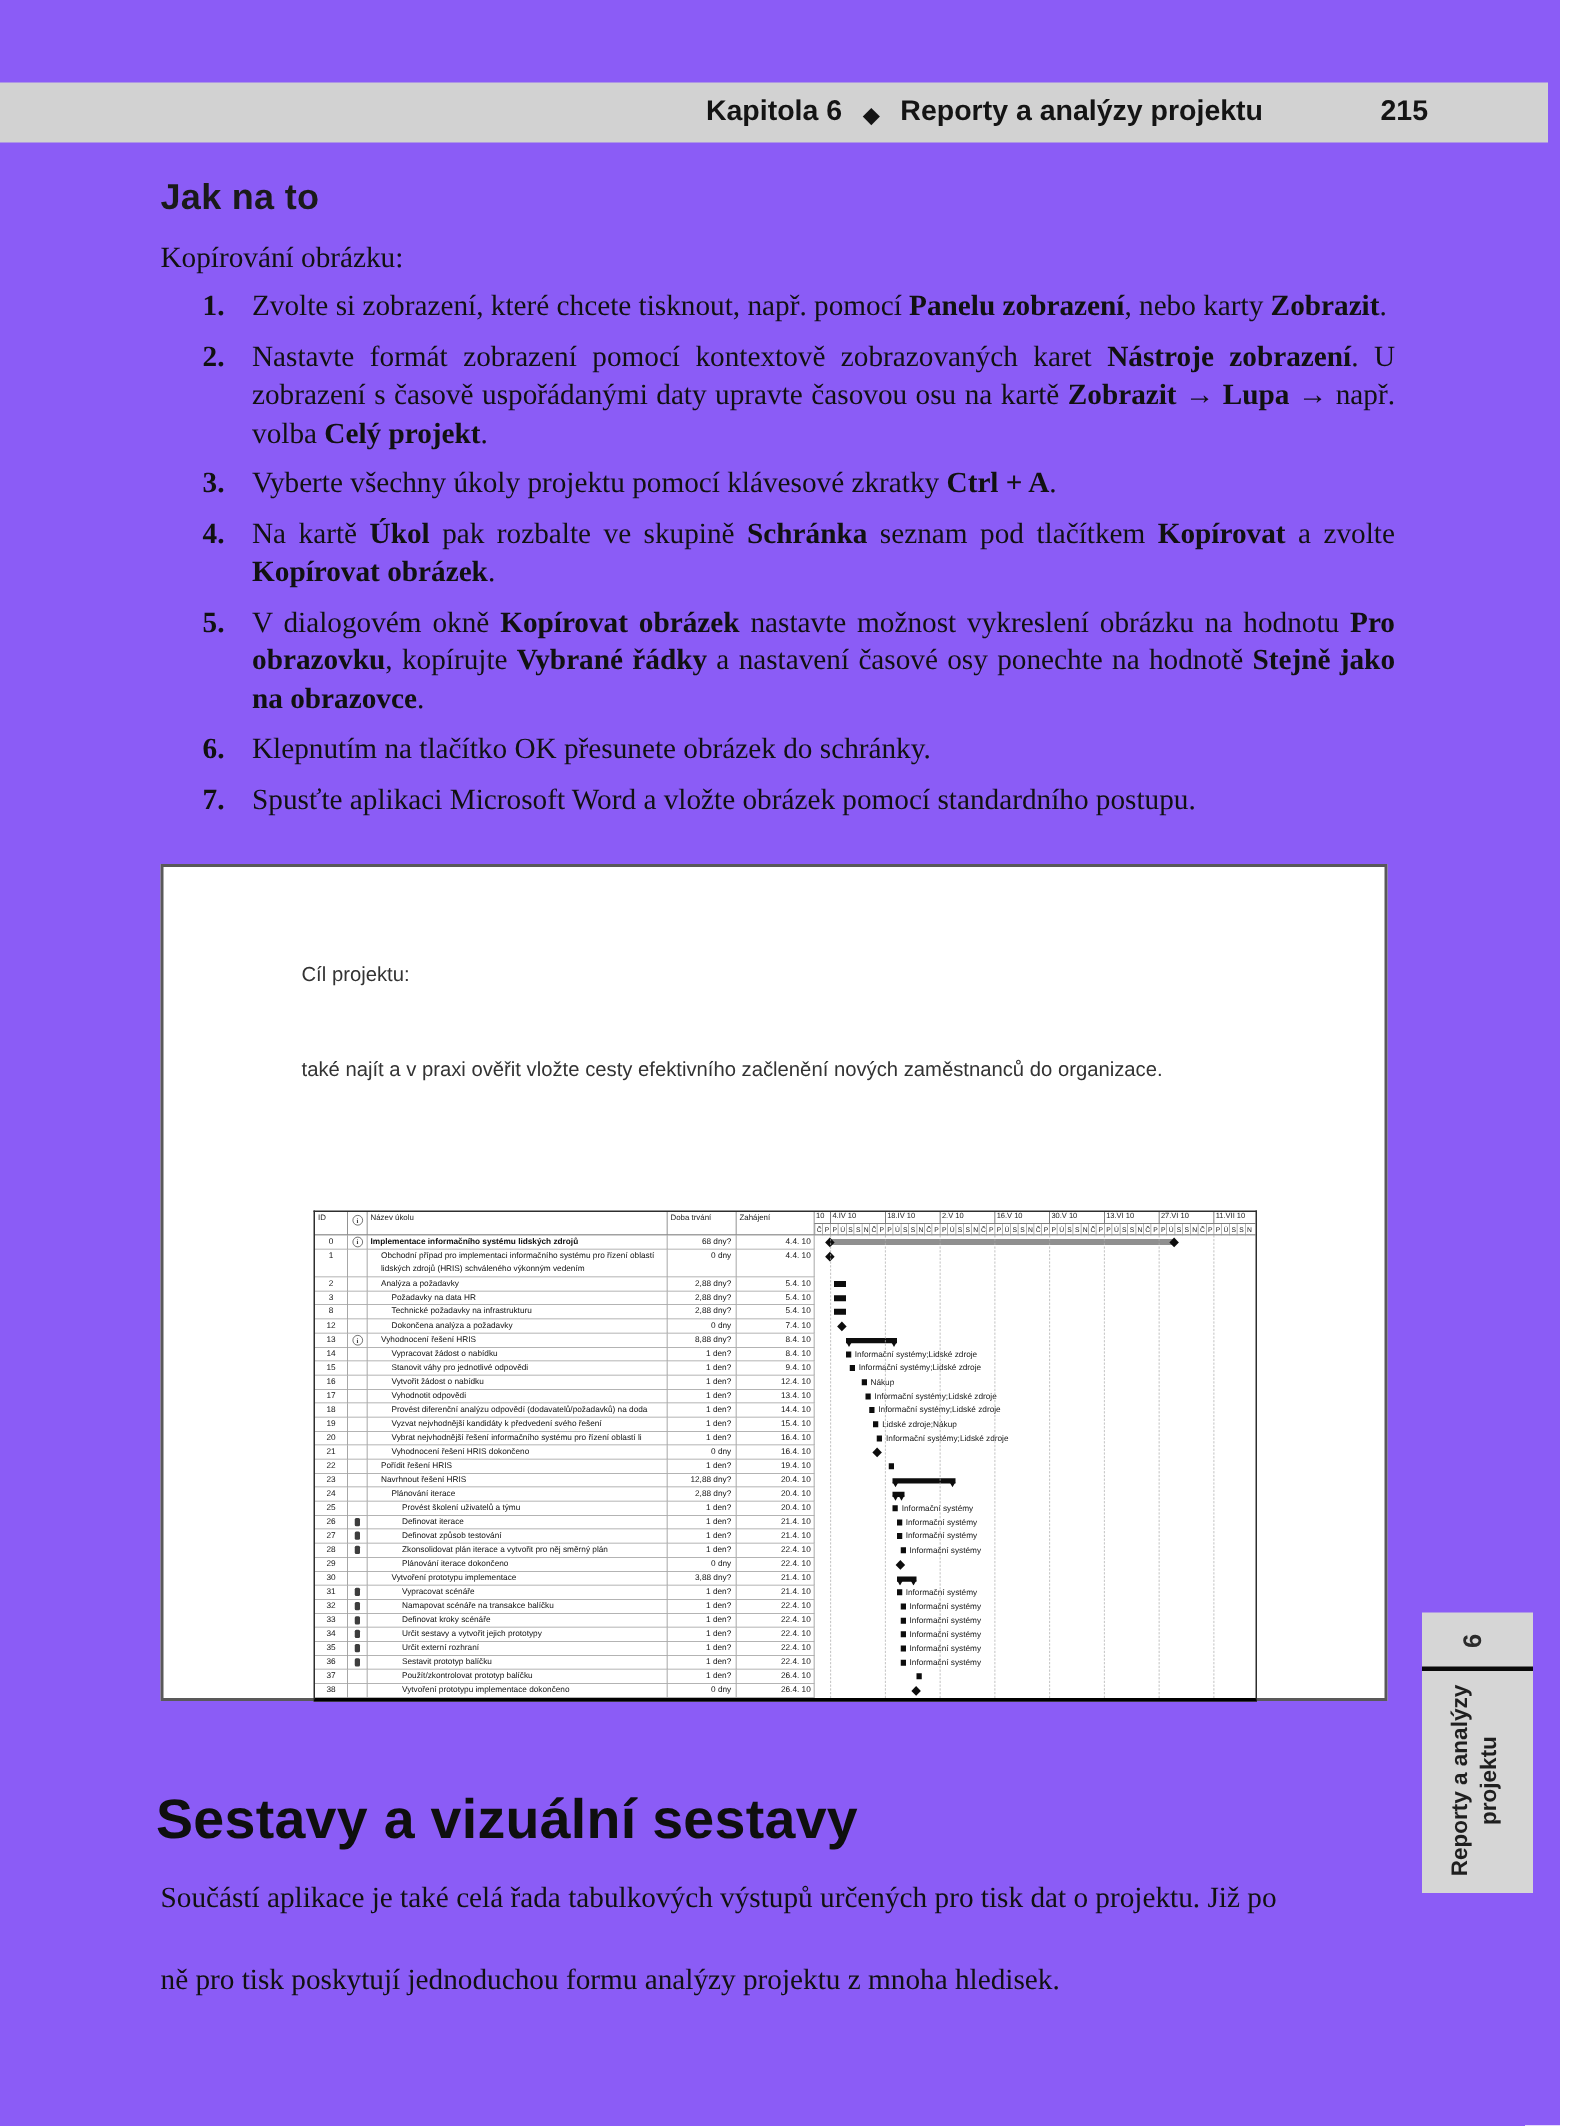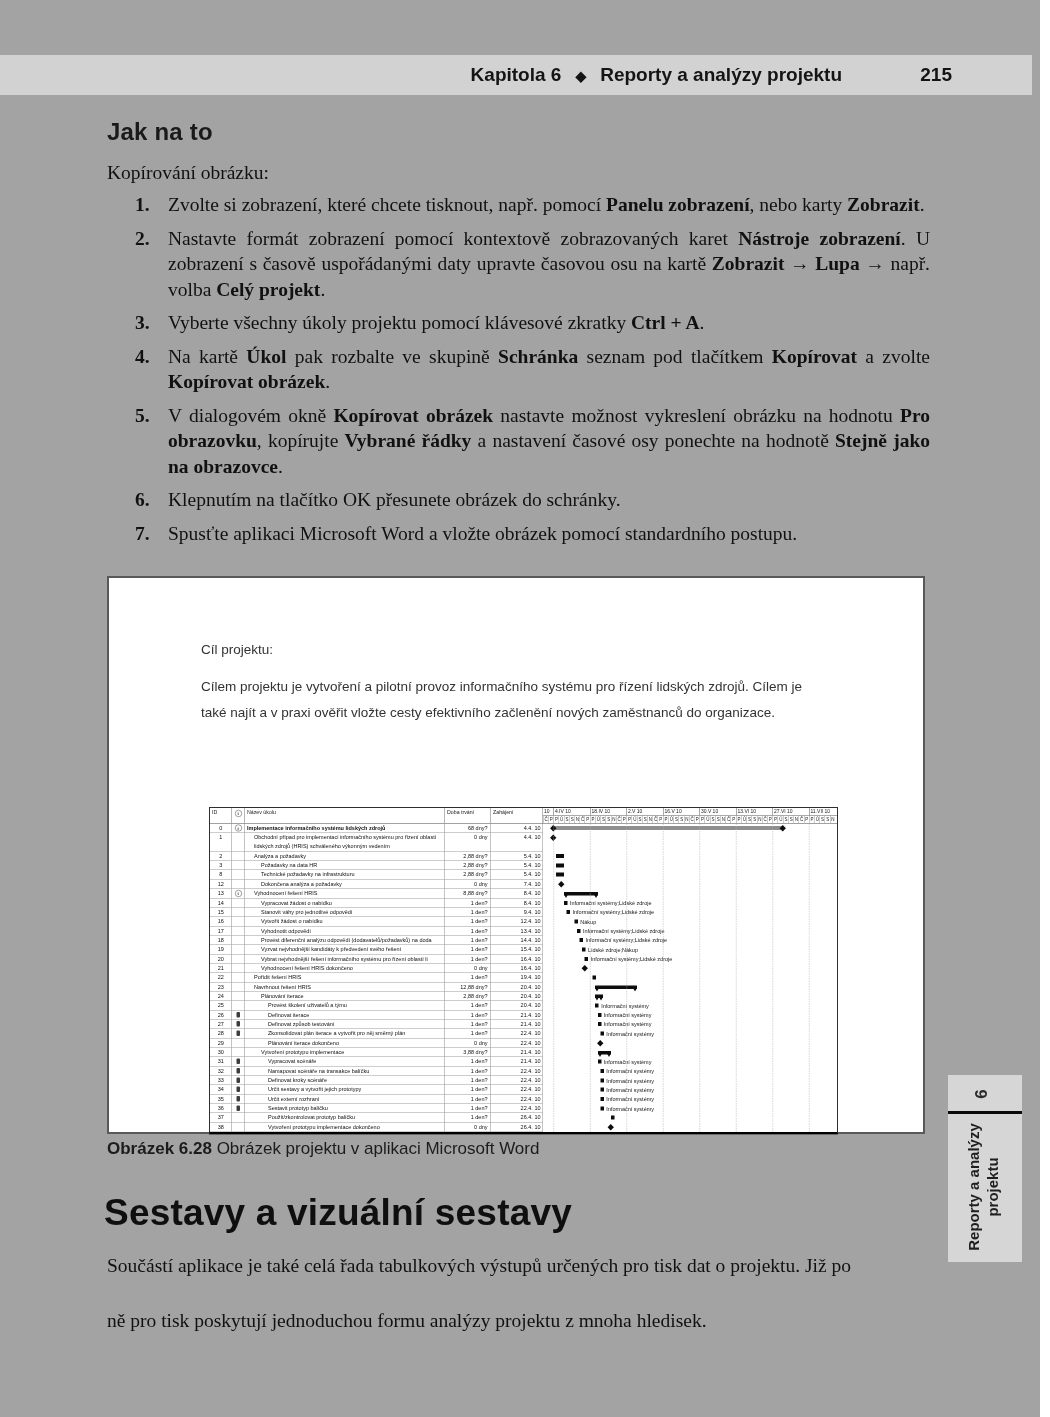--- a/index.html
+++ b/index.html
@@ -1,16 +1,16 @@
 <!DOCTYPE html>
 <html><head>
 <meta charset="utf-8">
 <style>
   html,body{margin:0;padding:0;background:#ffffff;}
-  .page{position:relative;width:1040px;height:1417px;background:#a3a3a3;overflow:hidden;
+  .page{position:relative;width:1040px;height:1417px;background:#8b5cf6;overflow:hidden;
         font-family:"Liberation Serif",serif;color:#111;}
 
   
   .header-band{position:absolute;top:55px;left:0;width:1032px;height:40px;background:#d2d2d2;}
   .hdr-text{position:absolute;top:0;right:190px;height:40px;display:flex;align-items:center;
             font-family:"Liberation Sans",sans-serif;font-weight:bold;font-size:19px;color:#141414;}
   .hdr-diamond{font-size:14px;margin:0 14px;position:relative;top:1px;}
   .hdr-num{position:absolute;top:0;right:80px;height:40px;display:flex;align-items:center;
            font-family:"Liberation Sans",sans-serif;font-weight:bold;font-size:19px;color:#141414;}
 
@@ -139,21 +139,21 @@
       <div class="step">
         <span class="step-num">7.</span>
         <span class="step-text"><span>Spusťte aplikaci Microsoft Word a vložte obrázek pomocí standardního postupu.</span></span>
       </div>
     </div>
 
   <div class="figure-box">
     <div class="doc">
       <p class="doc-p"><br></p>
       <p class="doc-goal">Cíl projektu:</p>
-      <p class="doc-p"><span>Cílem projektu je vytvoření a pilotní provoz informačního systému pro řízení lidských zdrojů. Cílem je</span><br><span>také najít a v praxi ověřit vložte cesty efektivního začlenění nových zaměstnanců do organizace.</span></p>
+      <p class="doc-p"><br><span>také najít a v praxi ověřit vložte cesty efektivního začlenění nových zaměstnanců do organizace.</span></p>
     </div>
     <div class="gantt-scale">
       <div class="gtable" id="gantt">
           <div class="ghead">
             <div class="hc c id" style="padding-left: 4px;">ID</div>
             <div class="hc c ind" style="justify-content: center;">
               <span class="circle-i">i</span>
             </div>
             <div class="hc c name" style="padding-left: 4px;">Název úkolu</div>
             <div class="hc c dur" style="padding-left: 4px;">Doba trvání</div>
@@ -582,24 +582,20 @@
           <div class="gridline" style="left: 832.88px;"></div>
           <div class="gridline" style="left: 905.89px;"></div>
           <div class="gridline" style="left: 978.9px;"></div>
           <div class="gridline" style="left: 1051.91px;"></div>
           <div class="gridline" style="left: 1124.92px;"></div>
           <div class="gridline" style="left: 1197.93px;"></div>
         </div>
     </div>
   </div>
 
-  <p class="caption">
-    <b>Obrázek 6.28</b>
-    <span>Obrázek projektu v aplikaci Microsoft Word</span>
-  </p>
 
   <h1 class="section-h">Sestavy a vizuální sestavy</h1>
   <p class="bodypara"><span>Součástí aplikace je také celá řada tabulkových výstupů určených pro tisk dat o projektu. Již po</span><br><br><span>ně pro tisk poskytují jednoduchou formu analýzy projektu z mnoha hledisek.</span></p>
 
   <div class="side-tab">
     <div class="tab-num">6</div>
     <div class="tab-rule"></div>
     <div class="tab-label"><span>Reporty a analýzy</span><br><span>projektu</span></div>
   </div>
 

